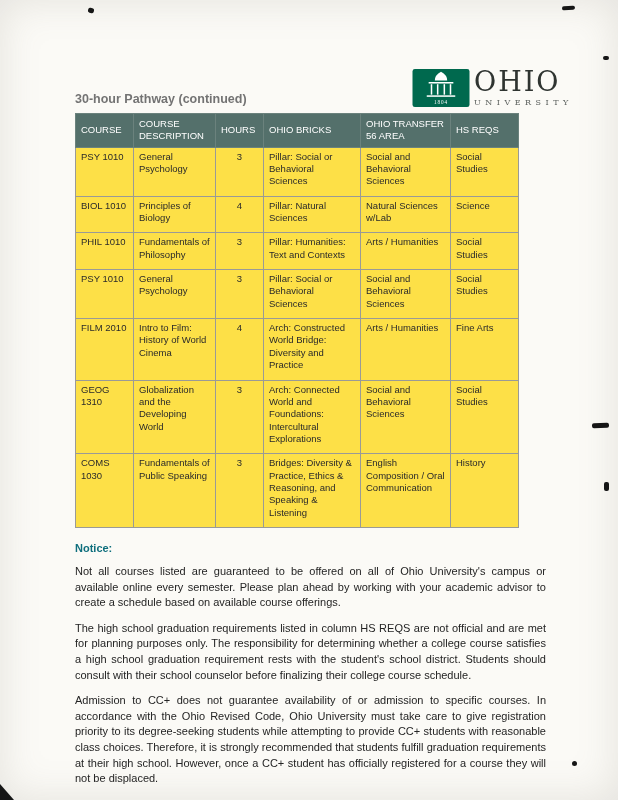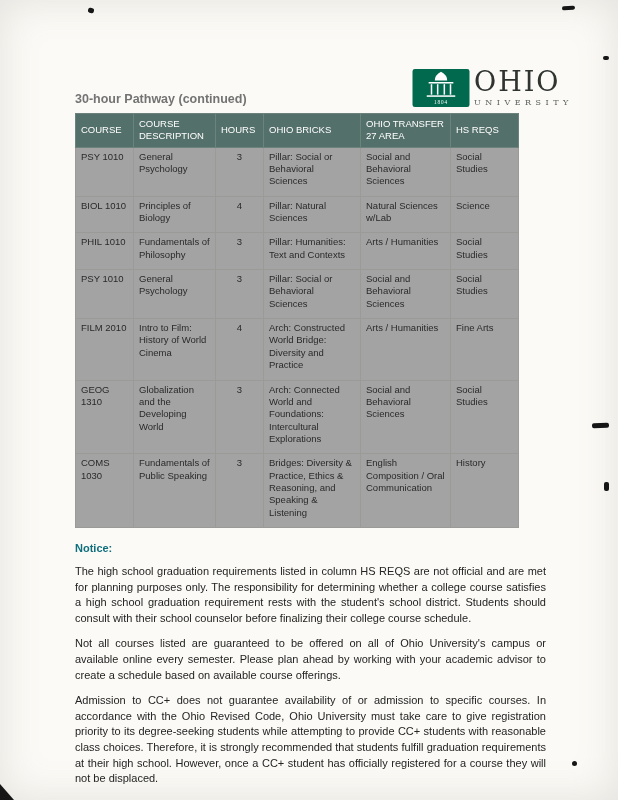--- a/index.html
+++ b/index.html
@@ -74,21 +74,21 @@
     text-align: left;
     vertical-align: middle;
     padding: 4px 5px;
     border: 1px solid #6b827d;
     font-size: 9.5px;
   }
   table.courses td {
     border: 1px solid #9a9a96;
     vertical-align: top;
     padding: 3px 5px 8px 5px;
-    background: #a3a3a3;
+    background: #fde047;
   }
   table.courses td.c, table.courses th.c { text-align: center; }
 
   
   .notice-heading {
     margin-top: 14px;
     font-size: 11px;
     font-weight: bold;
     color: #0f6f7d;
   }
@@ -150,21 +150,21 @@
         <col style="width:97px">
           <col style="width:90px">
           <col style="width:68px">
       </colgroup>
       <thead>
         <tr>
           <th>COURSE</th>
           <th>COURSE DESCRIPTION</th>
           <th>HOURS</th>
           <th>OHIO BRICKS</th>
-          <th>OHIO TRANSFER 27 AREA</th>
+          <th>OHIO TRANSFER 56 AREA</th>
           <th>HS REQS</th>
         </tr>
       </thead>
       <tbody>
         <tr>
           <td>PSY 1010</td>
           <td>General Psychology</td>
           <td class="c">3</td>
           <td>Pillar: Social or Behavioral Sciences</td>
           <td>Social and Behavioral Sciences</td>
@@ -216,22 +216,22 @@
           <td class="c">3</td>
           <td>Bridges: Diversity &amp; Practice, Ethics &amp; Reasoning, and Speaking &amp; Listening</td>
           <td>English Composition / Oral Communication</td>
           <td>History</td>
         </tr>
       </tbody>
     </table>
 
     <div class="notice-heading">Notice:</div>
 
+    <p class="para">Not all courses listed are guaranteed to be offered on all of Ohio University's campus or available online every semester. Please plan ahead by working with your academic advisor to create a schedule based on available course offerings.</p>
     <p class="para">The high school graduation requirements listed in column HS REQS are not official and are met for planning purposes only. The responsibility for determining whether a college course satisfies a high school graduation requirement rests with the student's school district. Students should consult with their school counselor before finalizing their college course schedule.</p>
-    <p class="para">Not all courses listed are guaranteed to be offered on all of Ohio University's campus or available online every semester. Please plan ahead by working with your academic advisor to create a schedule based on available course offerings.</p>
     <p class="para">Admission to CC+ does not guarantee availability of or admission to specific courses. In accordance with the Ohio Revised Code, Ohio University must take care to give registration priority to its degree-seeking students while attempting to provide CC+ students with reasonable class choices. Therefore, it is strongly recommended that students fulfill graduation requirements at their high school. However, once a CC+ student has officially registered for a course they will not be displaced.</p>
 
   </div>
 
   <div class="artifact a1"></div>
   <div class="artifact a2"></div>
   <div class="artifact a3"></div>
   <div class="artifact a4"></div>
   <div class="artifact a5"></div>
   <div class="artifact a6"></div>

